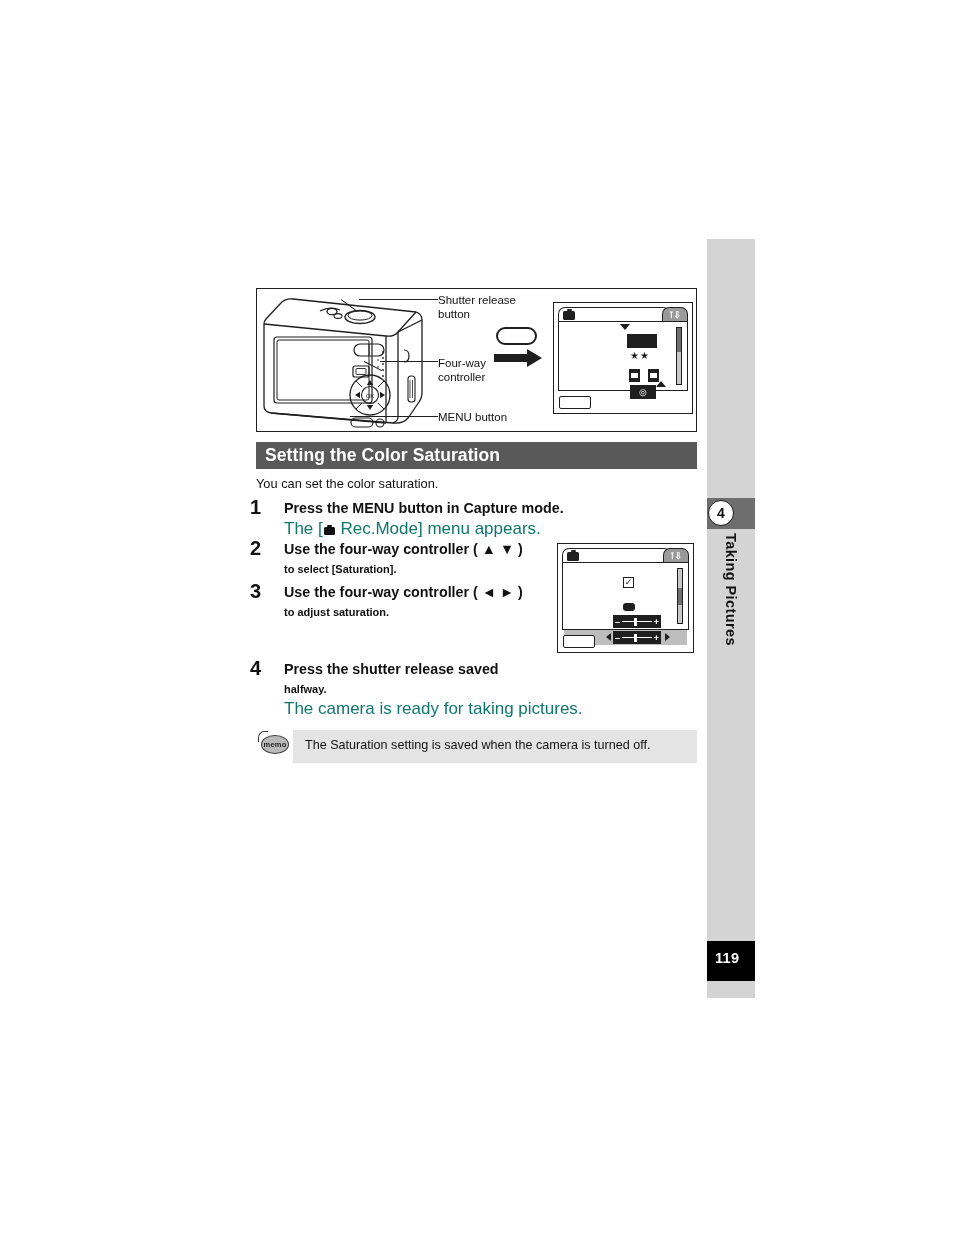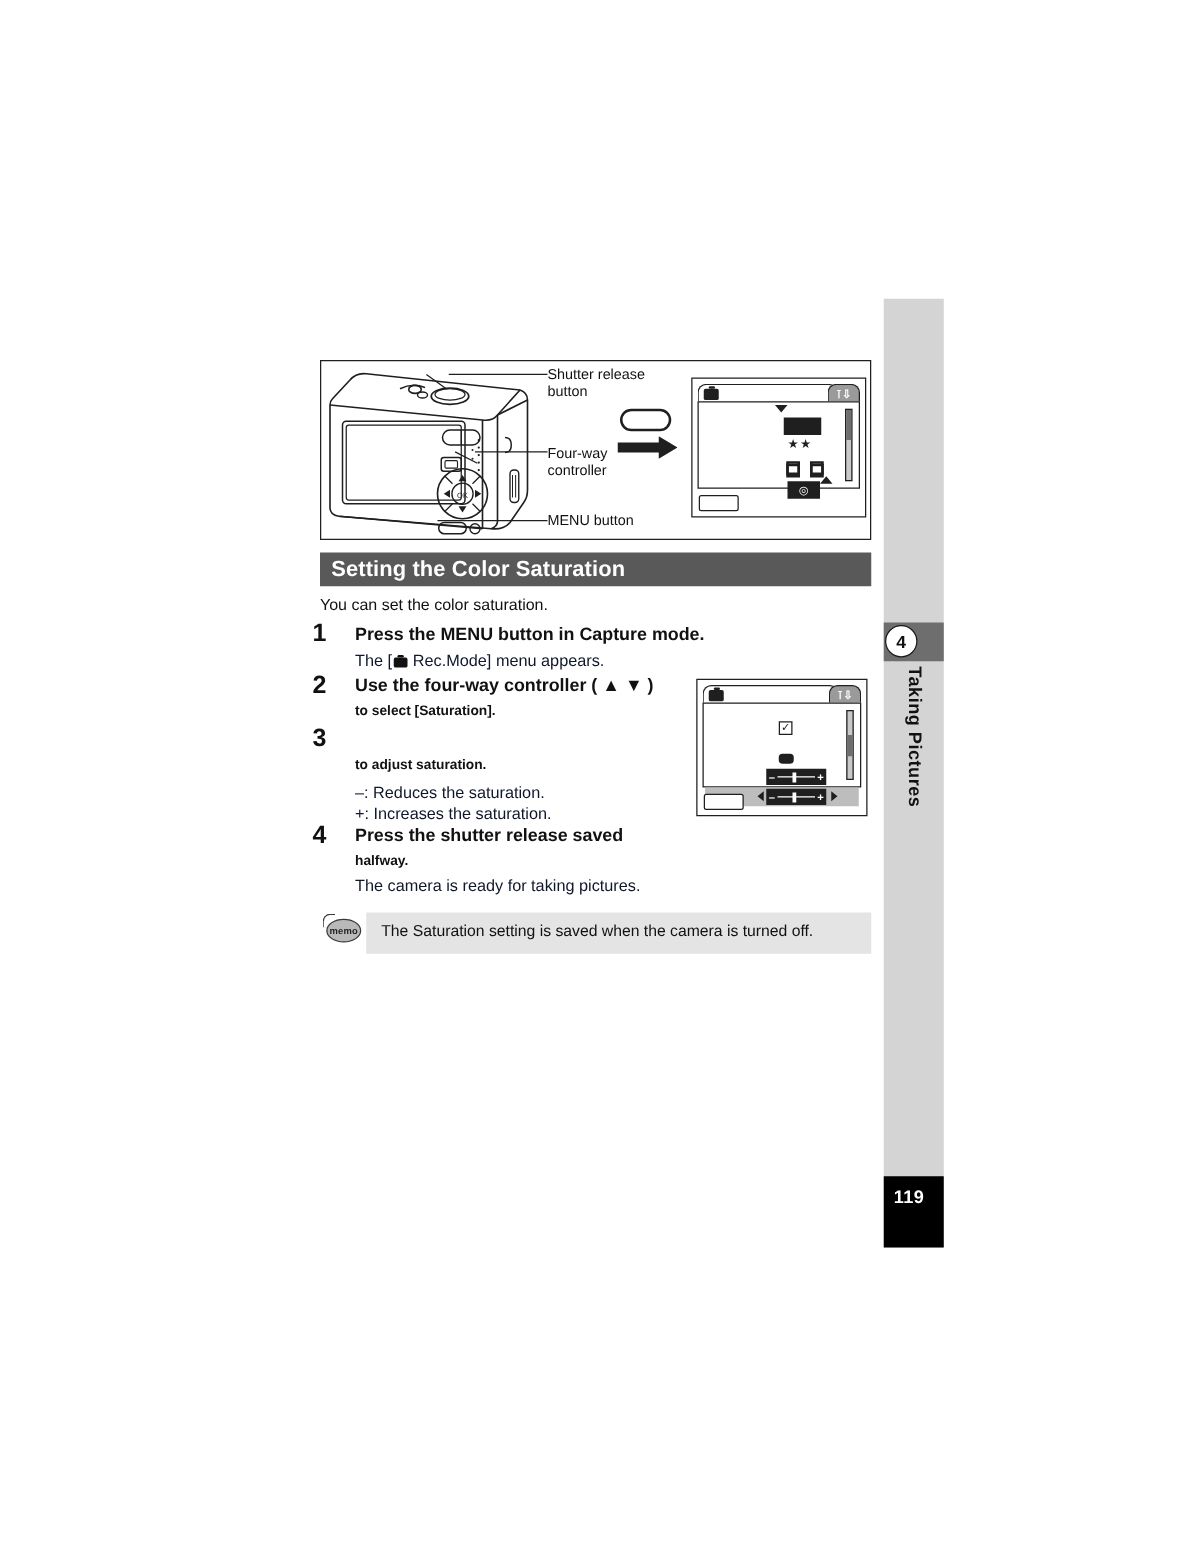--- a/index.html
+++ b/index.html
@@ -36,21 +36,21 @@
     display:flex;align-items:flex-start;justify-content:center;
   }
   .side-vert-text span{
     writing-mode:vertical-rl;
     text-orientation:mixed;
     font-size:14.5px;font-weight:bold;color:#111;
     letter-spacing:0.4px;
     white-space:nowrap;
   }
   .page-tab{
-    position:absolute;left:707px;top:941px;width:48px;height:57px;
+    position:absolute;left:707px;top:941px;width:48px;height:40px;
     background:#000000;
   }
   .page-tab span{
     position:absolute;left:8px;top:9px;
     color:#ffffff;font-size:14.5px;font-weight:bold;
     letter-spacing:0.3px;
   }
 
   
   .fig-box{
@@ -216,21 +216,21 @@
     position:absolute;left:0;top:0;width:26px;
     font-size:20px;font-weight:bold;color:#111;text-align:left;line-height:20px;
   }
   .step-title{
     position:absolute;left:34px;top:1px;
     font-size:14.3px;font-weight:bold;color:#111;line-height:20px;
     white-space:nowrap;
   }
   .step-body{
     position:absolute;left:34px;
-    font-size:13px;color:#0f172a;line-height:17px;
+    font-size:17px;color:#0f766e;line-height:17px;
   }
 
   
   .step1{left:250px;top:497px;width:450px;height:40px;}
   .step1 .step-body{top:23px;}
   .step2{left:250px;top:538px;width:450px;height:48px;}
   .step3{left:250px;top:581px;width:450px;height:80px;}
   .step3 .step-body{top:44px;}
   .step4{left:250px;top:658px;width:450px;height:60px;}
   .step4 .step-body{top:42px;}
@@ -421,25 +421,22 @@
 </div>
 
 <div class="step step2">
   <div class="step-num">2</div>
   <div class="step-title">Use the four-way controller ( ▲ ▼ )</div>
   <div class="step-title2">to select [Saturation].</div>
 </div>
 
 <div class="step step3">
   <div class="step-num">3</div>
+  <div class="step-title">Use the four-way controller ( ◄ ► )</div>
   <div class="step-title2">to adjust saturation.</div>
-  <div class="step-body">
-    <div>–: Reduces the saturation.</div>
-    <div>+: Increases the saturation.</div>
-  </div>
 </div>
 
 <div class="step step4">
   <div class="step-num">4</div>
   <div class="step-title">Press the shutter release saved</div>
   <div class="step-title2">halfway.</div>
   <div class="step-body">The camera is ready for taking pictures.</div>
 </div>
 
 <div class="lcd lcd-2">

